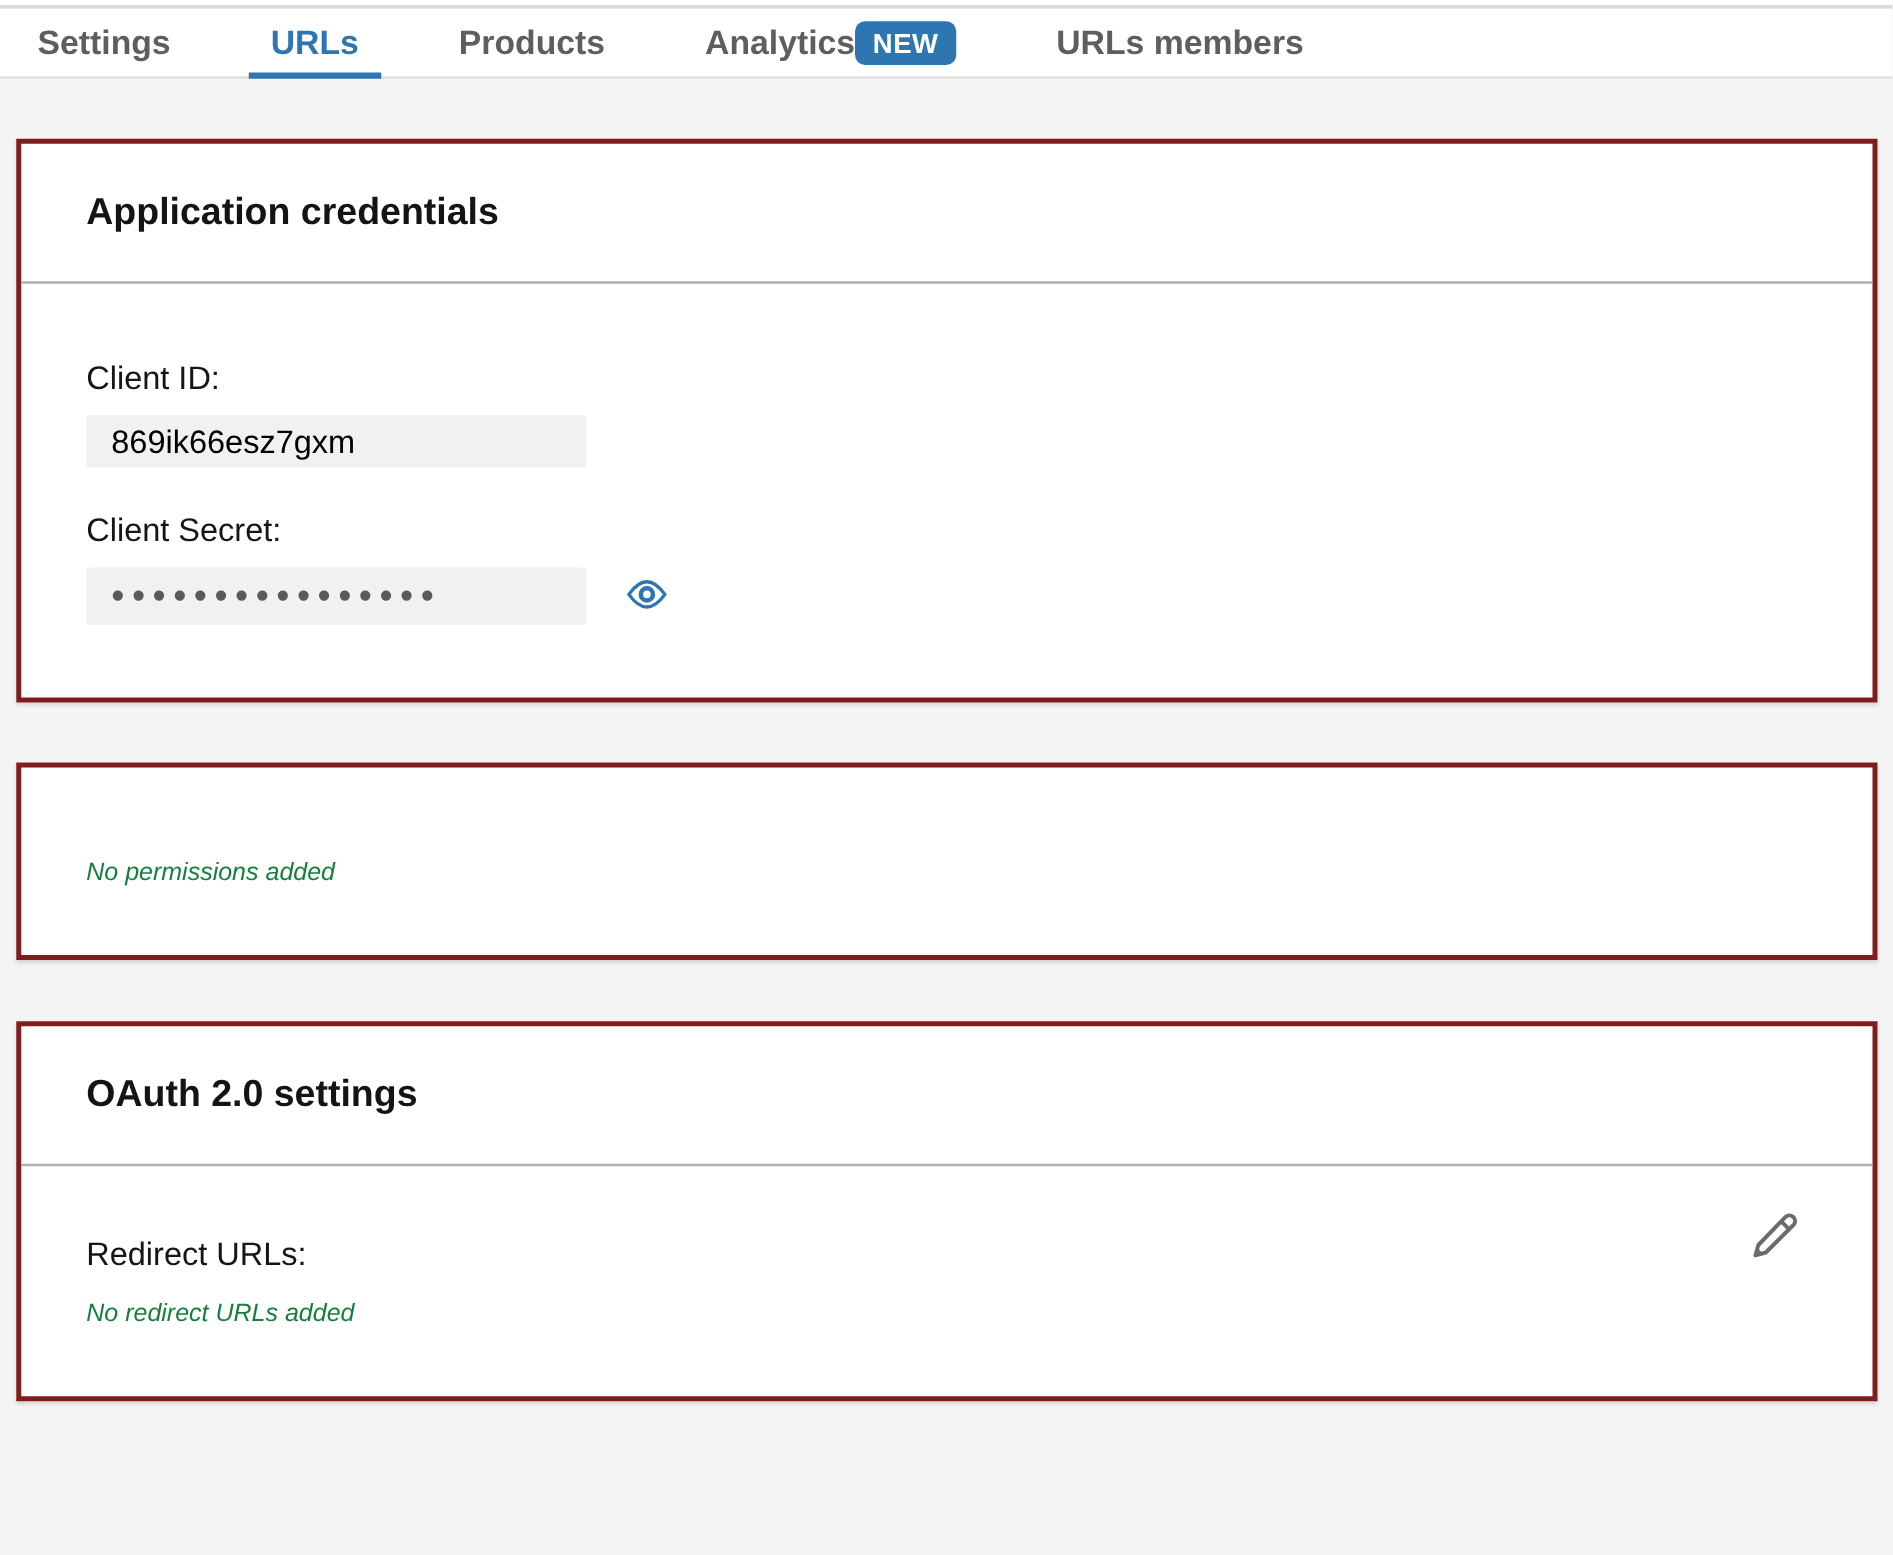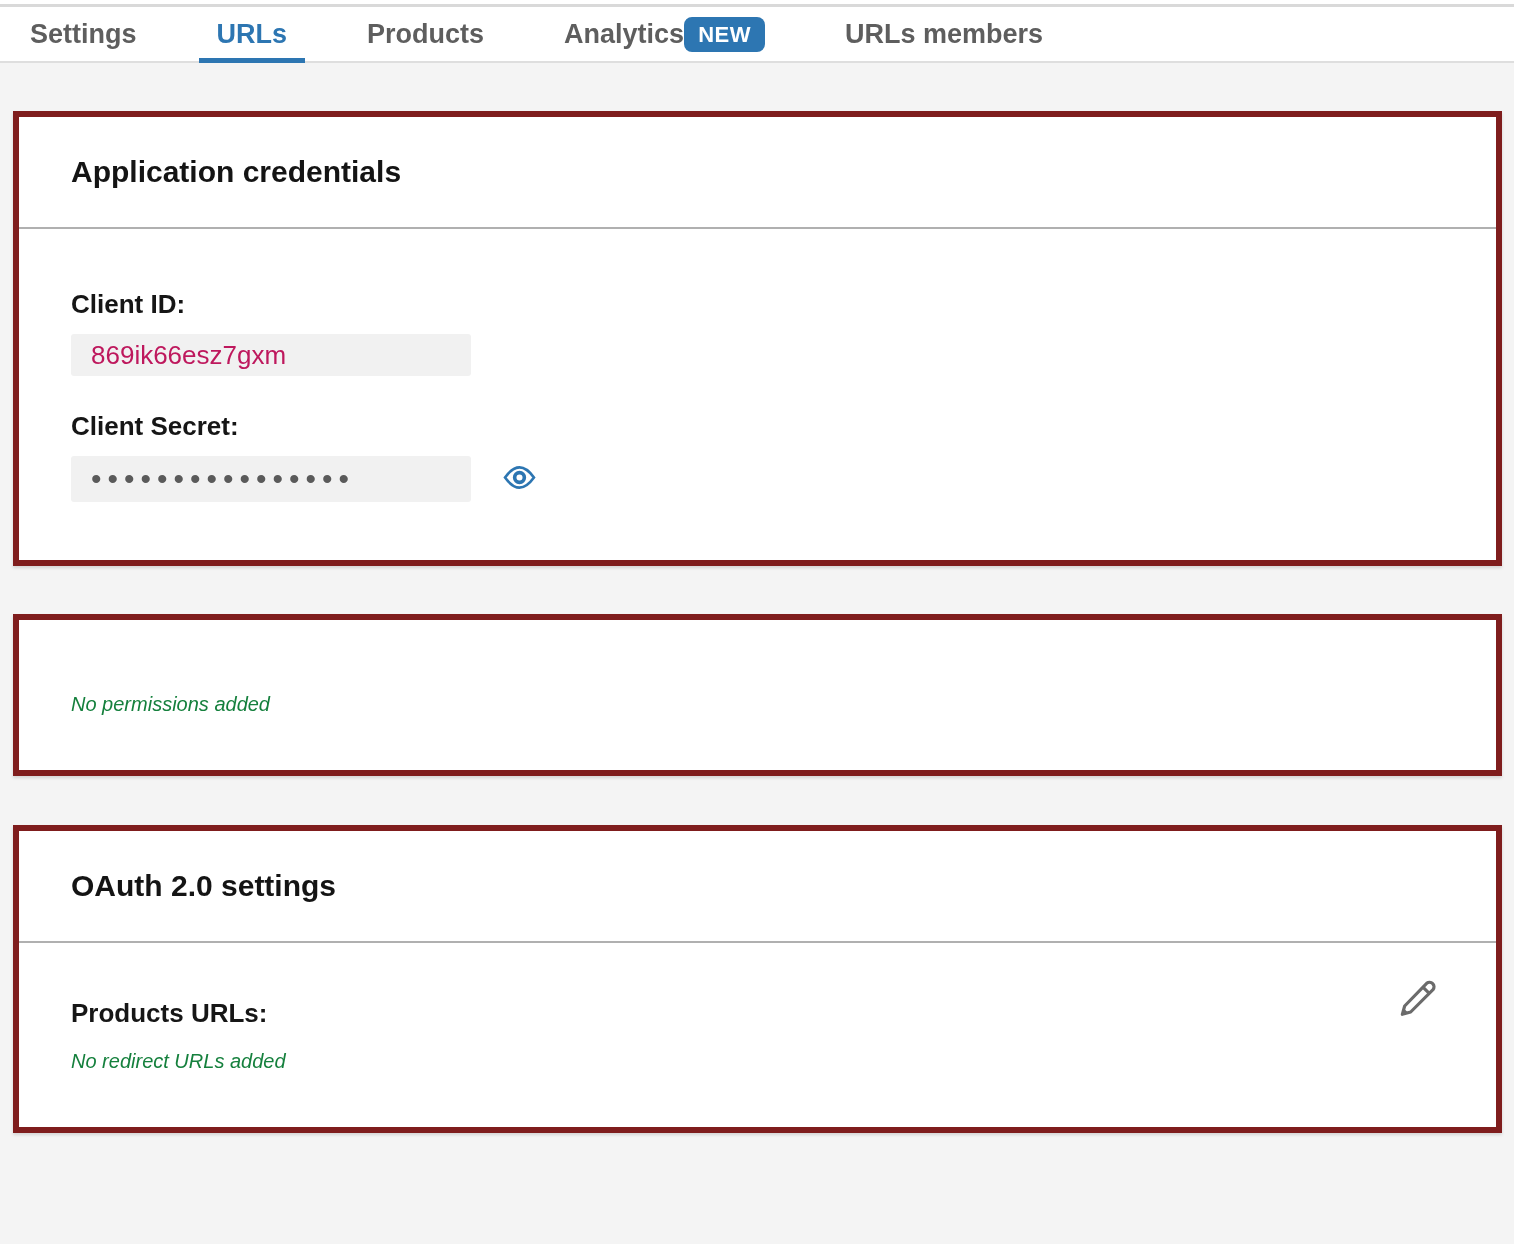--- a/index.html
+++ b/index.html
@@ -50,21 +50,21 @@
     line-height: 1;
     padding: 7px 14px 6px;
     border-radius: 8px;
     letter-spacing: 0.5px;
   }
 
   
   .content { padding: 0 12px 0 13px; }
   .card {
     background: #ffffff;
-    border: 6px solid #7f1d1d;
+    border: 4px solid #7f1d1d;
     box-shadow: 0 2px 3px rgba(0,0,0,0.13);
   }
   .card-1 { margin-top: 48px; }
   .card-2 { margin-top: 48px; }
   .card-3 { margin-top: 49px; }
   .card-header {
     padding: 33px 52px;
     border-bottom: 2px solid #b0b0b0;
   }
   .card-title {
@@ -72,35 +72,35 @@
     font-weight: 700;
     color: #141414;
     line-height: 44px;
   }
   .card-body { padding: 57px 52px 58px; position: relative; }
   .card-2 .card-body { padding: 64px 52px 46px; }
   .card-3 .card-body { padding: 52px 52px 46px; }
 
   .field-label {
     font-size: 26px;
-    font-weight: 700;
+    font-weight: 400;
     color: #161616;
     line-height: 36px;
     margin-bottom: 12px;
   }
   .value-box {
     width: 400px;
     height: 42px;
     background: #f1f1f1;
     border-radius: 3px;
     display: flex;
     align-items: center;
     padding-left: 20px;
     font-size: 26px;
-    color: #be185d;
+    color: #000000;
   }
   .secret-label { margin-top: 32px; }
   .secret-row { display: flex; align-items: center; gap: 32px; }
   .secret-box {
     height: 46px;
     font-size: 30px;
     letter-spacing: 6px;
     color: #5a5a5a;
     line-height: 46px;
   }
@@ -182,21 +182,21 @@
     <div class="card-body">
       <div class="empty-state">No permissions added</div>
     </div>
   </section>
 
   <section class="card card-3">
     <div class="card-header">
       <h2 class="card-title">OAuth 2.0 settings</h2>
     </div>
     <div class="card-body">
-      <div class="field-label redirect-label">Products URLs:</div>
+      <div class="field-label redirect-label">Redirect URLs:</div>
       <div class="empty-state">No redirect URLs added</div>
       <button class="icon-btn edit-btn">
         <span>
           <svg width="40" height="44" viewBox="0 0 24 24">
             <path d="M17.2 3.2 a2.7 2.7 0 0 1 3.8 3.8 L7.6 20.4 L2.6 21.8 L4 16.8 Z" fill="none" stroke="#6b6b6b" stroke-width="1.9" stroke-linejoin="round"></path>
             <line x1="15.1" y1="5.6" x2="18.6" y2="9.1" stroke="#6b6b6b" stroke-width="1.9"></line>
             <path d="M3.4 18.1 L6.3 21 L2.6 21.8 Z" fill="#6b6b6b" stroke="none"></path>
           </svg>
         </span>
       </button>

